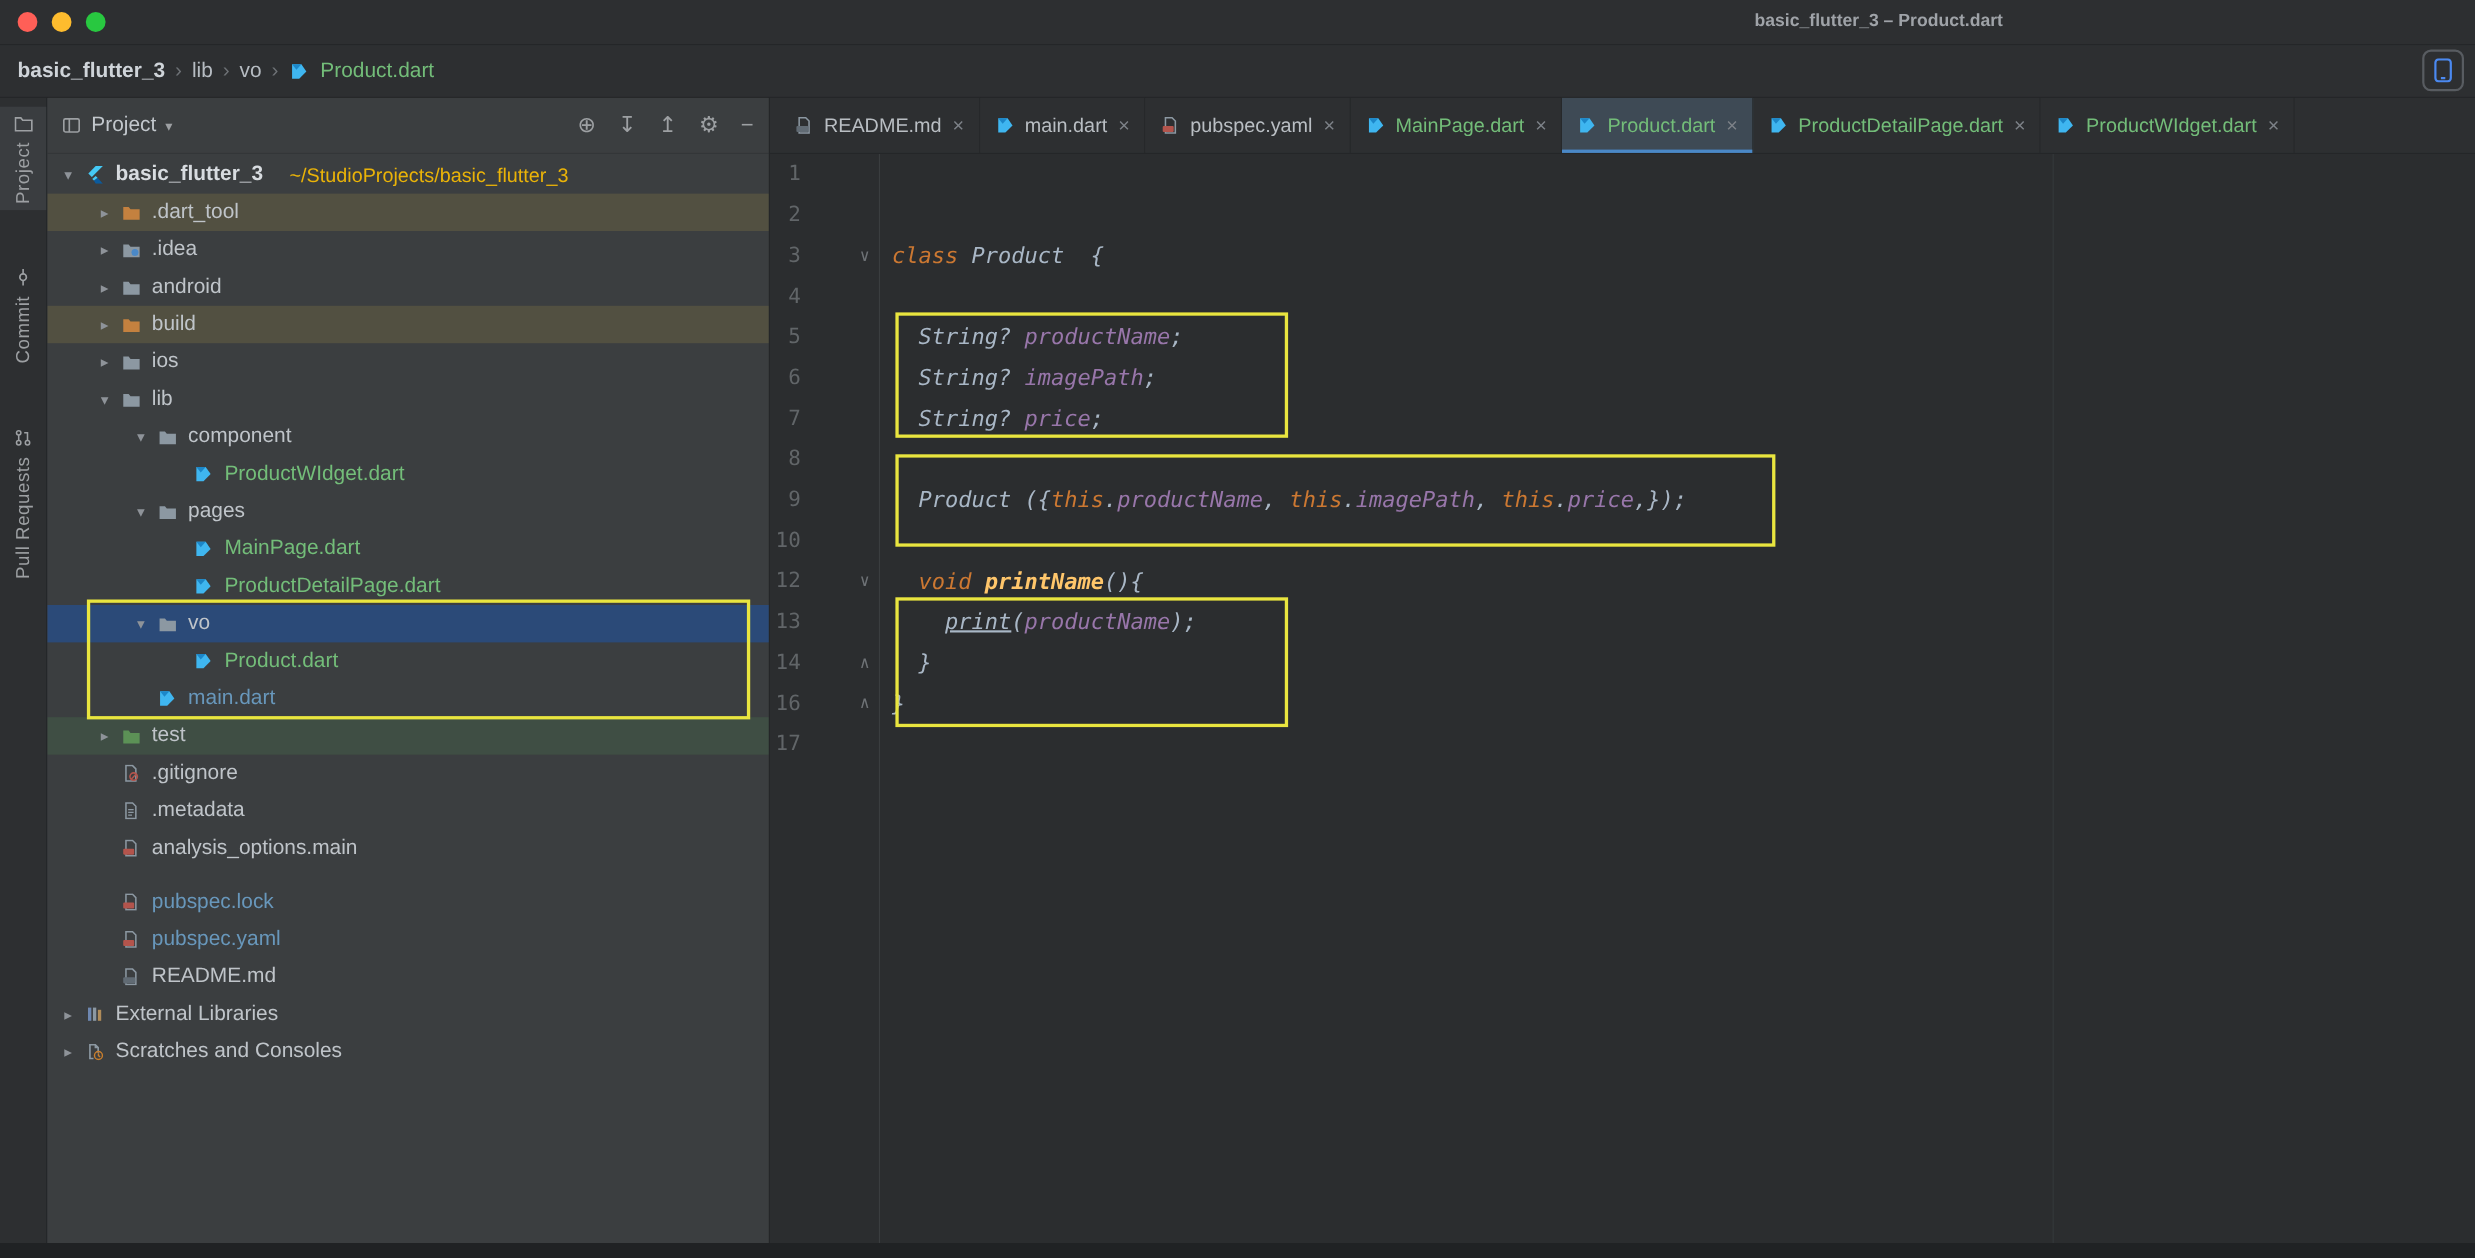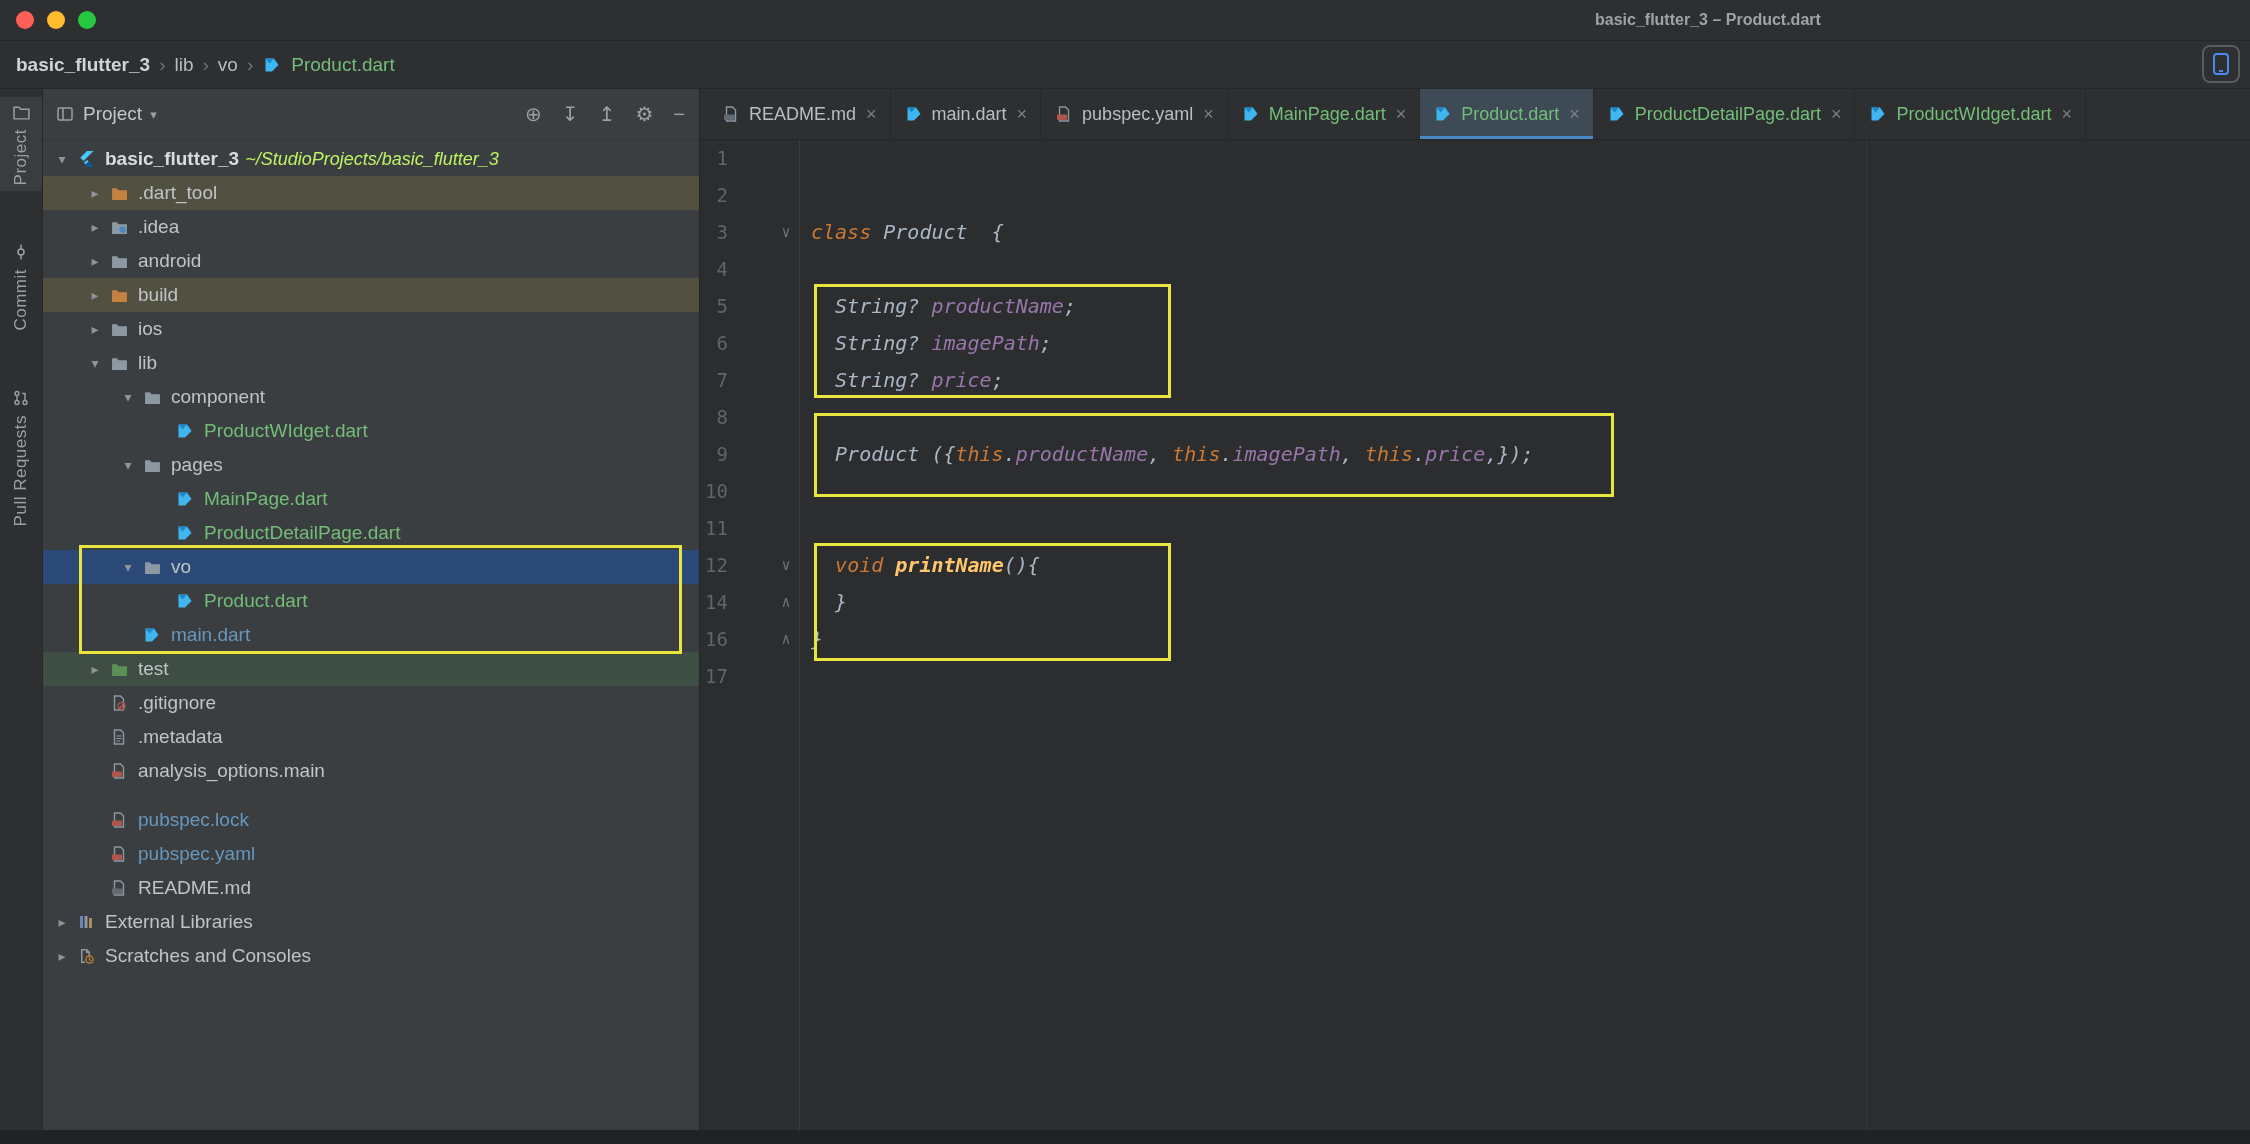--- a/index.html
+++ b/index.html
@@ -40,21 +40,21 @@
   .tree { position:absolute; left:0; right:0; top:51px; bottom:0; padding-top:2px; overflow:hidden; }
   .tree-row { height:34px; display:flex; align-items:center; font-size:19px; color:#BFC4C9; cursor:pointer; white-space:nowrap; }
   .tree-row.selected { background:var(--selection); }
   .tree-row.bg-excluded { background:rgba(166,146,70,0.22); }
   .tree-row.bg-test { background:rgba(77,137,81,0.22); }
   .chev { width:26px; flex:none; text-align:center; color:#8E9399; font-size:14px; }
   .tree-row .icn { width:22px; margin-right:8px; flex:none; }
   .tlabel.green { color:var(--green-file); }
   .tlabel.blue { color:var(--blue-file); }
   .tlabel.bold { font-weight:700; color:#D8DCE0; }
-  .tsub { color:#bef264; margin-left:6px; font-size:18px;font-style:italic; }
+  .tsub { color:#eab308; margin-left:24px; font-size:18px; }
 
   
   .panel-sep { position:absolute; left:699px; top:89px; width:1px; bottom:14px; background:#242628; }
   .editor { position:absolute; left:700px; top:89px; right:0; bottom:14px; background:#2B2D2F; }
   .tabs { height:51px; display:flex; align-items:stretch; background:#2D2F31; border-bottom:1px solid #242628; padding-left:8px; }
   .tab { display:flex; align-items:center; gap:8px; padding:0 13px; font-size:18px; color:#B9BEC3; border-right:1px solid #26282A; position:relative; cursor:pointer; white-space:nowrap; }
   .tab-label.green { color:var(--green-file); }
   .tab.active { background:#3E4A55; }
   .tab.active::after { content:""; position:absolute; left:0; right:0; bottom:0; height:3px; background:var(--accent-blue); }
   .tab-close { color:#7D8288; font-size:18px; margin-left:2px; }
@@ -523,27 +523,27 @@
         </div>
         <div class="code-line">
           <span class="ln">9</span>
           <span class="code-text"><span class="sg-d">  Product ({</span><span class="sg-k">this</span><span class="sg-d">.</span><span class="sg-f">productName</span><span class="sg-d">, </span><span class="sg-k">this</span><span class="sg-d">.</span><span class="sg-f">imagePath</span><span class="sg-d">, </span><span class="sg-k">this</span><span class="sg-d">.</span><span class="sg-f">price</span><span class="sg-d">,});</span></span>
         </div>
         <div class="code-line">
           <span class="ln">10</span>
           <span class="code-text"></span>
         </div>
         <div class="code-line">
-          <span class="ln">11</span>
-          <span class="code-text"></span>
-        </div>
-        <div class="code-line">
           <span class="ln">12</span>
           <span class="fold">∨</span>
           <span class="code-text"><span class="sg-d">  </span><span class="sg-k">void</span><span class="sg-d"> </span><span class="sg-m">printName</span><span class="sg-d">(){</span></span>
+        </div>
+        <div class="code-line">
+          <span class="ln">13</span>
+          <span class="code-text"><span class="sg-d">    </span><span class="sg-u">print</span><span class="sg-d">(</span><span class="sg-f">productName</span><span class="sg-d">);</span></span>
         </div>
         <div class="code-line">
           <span class="ln">14</span>
           <span class="fold">∧</span>
           <span class="code-text"><span class="sg-d">  }</span></span>
         </div>
         <div class="code-line">
           <span class="ln">16</span>
           <span class="fold">∧</span>
           <span class="code-text"><span class="sg-d">}</span></span>

